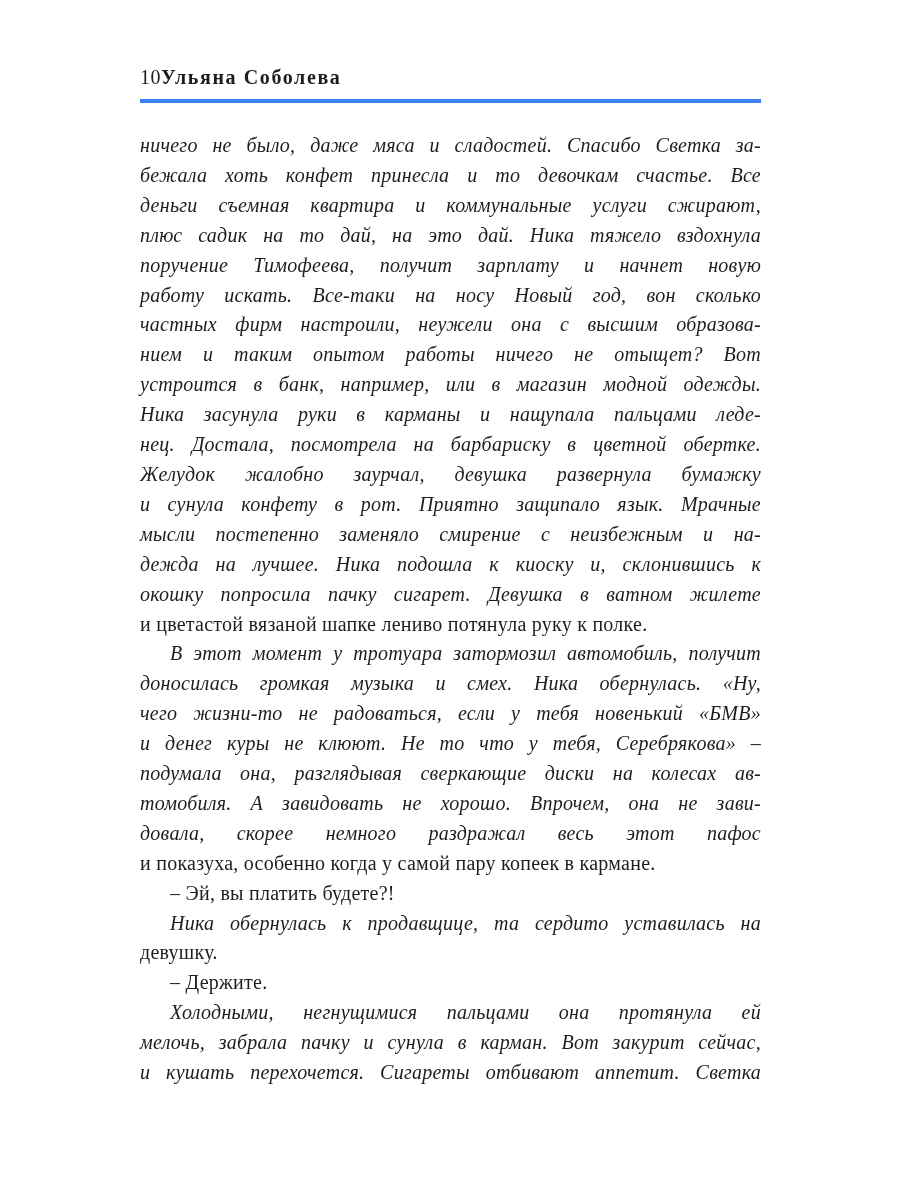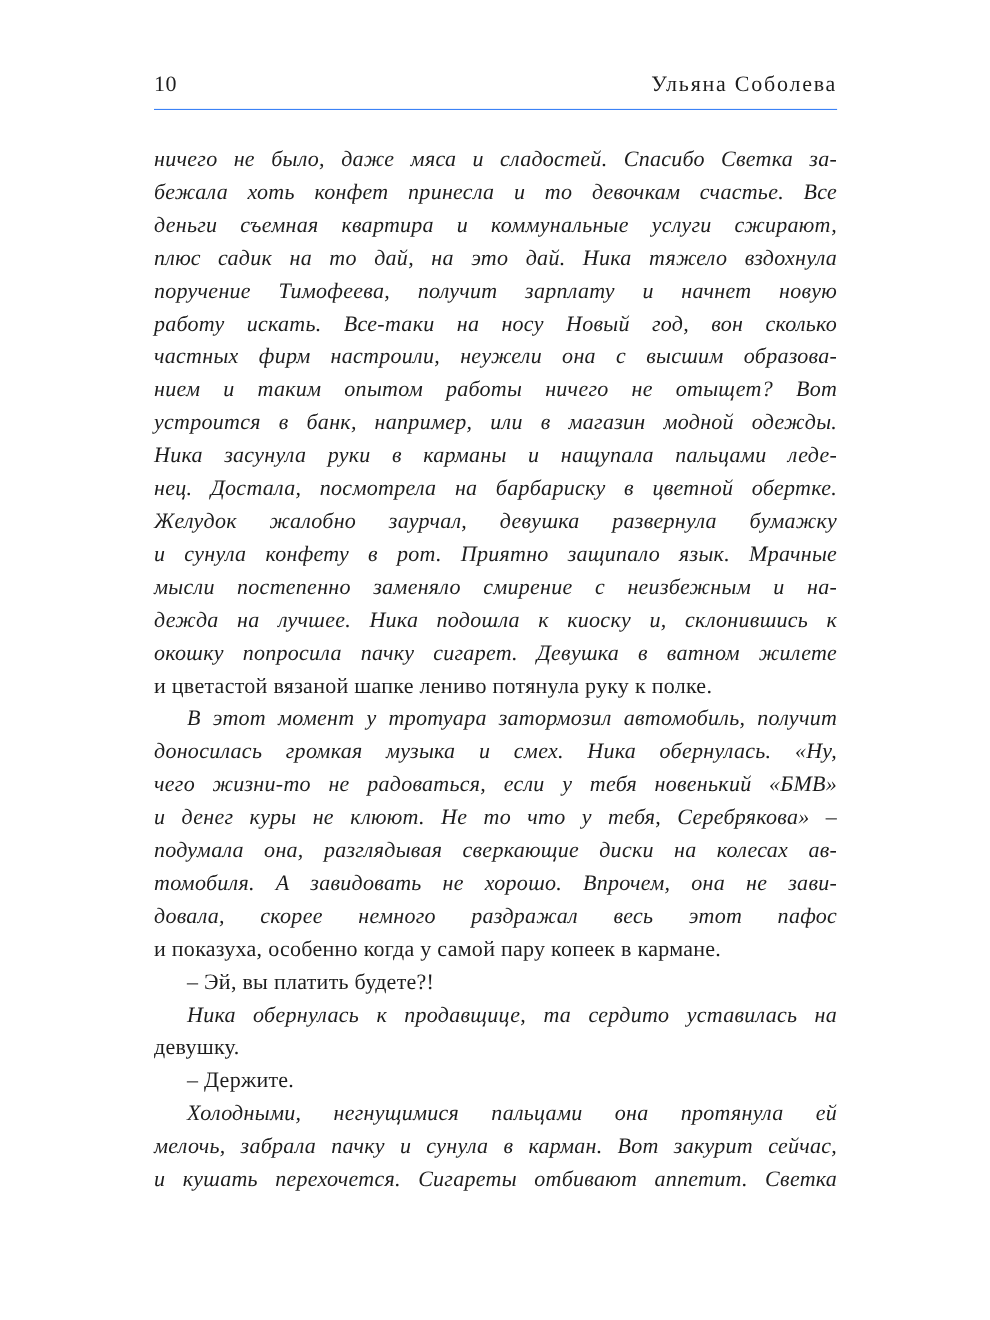--- a/index.html
+++ b/index.html
@@ -15,32 +15,32 @@
     font-family: "Liberation Serif", "DejaVu Serif", serif;
     color: #1d1d1d;
     overflow: hidden;
   }
   .page-header {
     position: absolute;
     top: 66px;
     left: 140px;
     width: 621px;
     display: flex;
-    justify-content: space-between;
     align-items: baseline;
-    border-bottom: 1px solid #3b82f6;
+    border-bottom: 4px solid #3b82f6;
     padding-bottom: 10px;
   }
   .page-num {
     font-size: 20px;
     letter-spacing: 0.5px;
   }
   .author {
     font-size: 20px;
     letter-spacing: 1.6px;
+    font-weight: bold;
   }
   .text-block {
     position: absolute;
     top: 131px;
     left: 140px;
     width: 621px;
     font-size: 20px;
     line-height: 29.9px;
     letter-spacing: 0.25px;
   }

